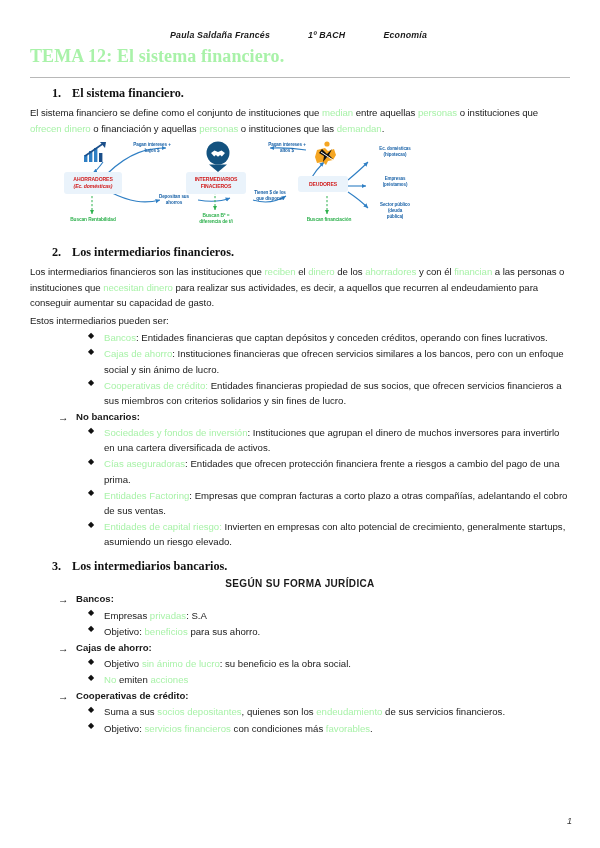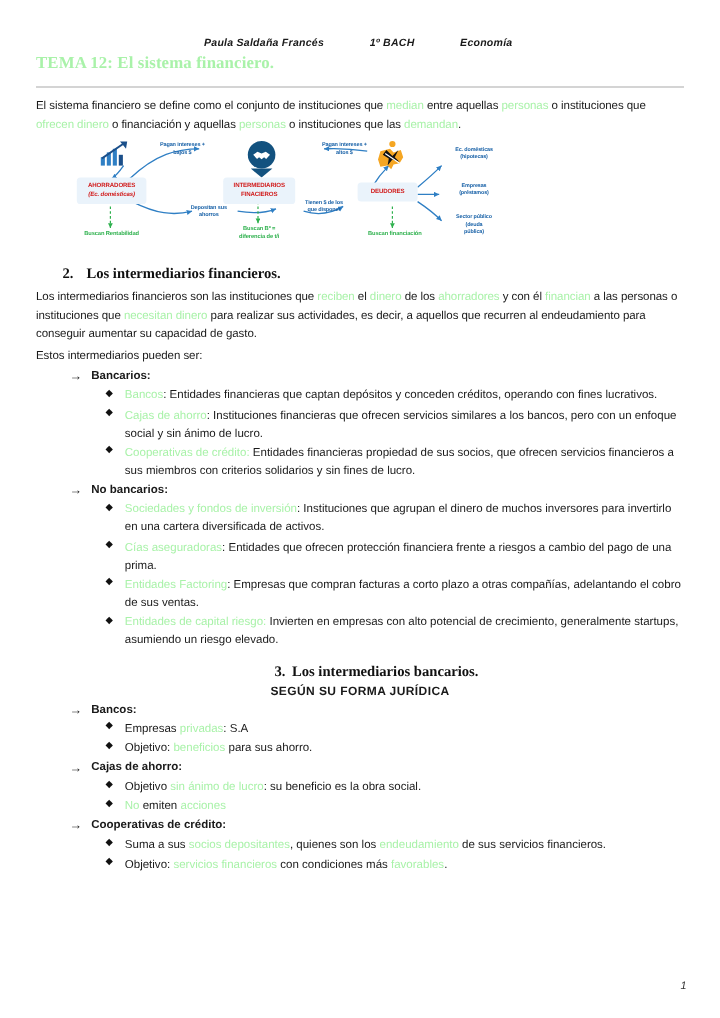--- a/index.html
+++ b/index.html
@@ -23,21 +23,21 @@
     font-weight: bold;
     font-size: 8.8px;
     letter-spacing: .2px;
     padding-top: 30px;
     padding-left: 140px;
     color: #1a1a1a;
   }
   .doc-title {
     font-family: "Liberation Serif", serif;
     font-weight: bold;
-    font-size: 14px;
+    font-size: 18px;
     color: #a9f2a9;
     margin-top: 6px;
     letter-spacing: .1px;
   }
   .hrule {
     border-top: 1px solid #b8b8b8;
     margin-top: 10px;
     margin-bottom: 8px;
   }
 
@@ -155,20 +155,23 @@
 
   <div class="doc-header">
     <span>Paula Saldaña Francés</span>
     <span>1º BACH</span>
     <span>Economía</span>
   </div>
 
   <div class="doc-title">TEMA 12: El sistema financiero.</div>
   <div class="hrule"></div>
 
+  <div class="sec-head">
+    <span class="num">1.</span><span>El sistema financiero.</span>
+  </div>
   <p class="body"><span>El sistema financiero se define como el conjunto de instituciones que </span><span class="hl">median</span><span> entre aquellas </span><span class="hl">personas</span><span> o instituciones que </span><span class="hl">ofrecen dinero</span><span> o financiación y aquellas </span><span class="hl">personas</span><span> o instituciones que las </span><span class="hl">demandan</span><span>.</span></p>
 
   <div class="diagram">
     <svg width="386" height="98" viewBox="0 0 386 98">
       <defs>
         <marker id="ah" markerWidth="5" markerHeight="5" refX="4" refY="2" orient="auto">
           <path d="M0,0 L4,2 L0,4 z" fill="#2f7fc4"></path>
         </marker>
         <marker id="ahg" markerWidth="5" markerHeight="5" refX="4" refY="2" orient="auto">
           <path d="M0,0 L4,2 L0,4 z" fill="#2fb14e"></path>
@@ -265,36 +268,35 @@
     </div>
   </div>
 
   <div class="sec-head">
     <span class="num">2.</span><span>Los intermediarios financieros.</span>
   </div>
   <p class="body"><span>Los intermediarios financieros son las instituciones que </span><span class="hl">reciben</span><span> el </span><span class="hl">dinero</span><span> de los </span><span class="hl">ahorradores</span><span> y con él </span><span class="hl">financian</span><span> a las personas o instituciones que </span><span class="hl">necesitan dinero</span><span> para realizar sus actividades, es decir, a aquellos que recurren al endeudamiento para conseguir aumentar su capacidad de gasto.</span></p>
   <p class="body">Estos intermediarios pueden ser:</p>
 
   <ul class="lvl1" id="intermediaries-list">
-      <li class="li arrow"><span class="b">Bancarios:</span></li>
       <ul class="lvl2">
         <li class="li diamond"><span class="hl">Bancos</span><span>: Entidades financieras que captan depósitos y conceden créditos, operando con fines lucrativos.</span></li>
         <li class="li diamond"><span class="hl">Cajas de ahorro</span><span>: Instituciones financieras que ofrecen servicios similares a los bancos, pero con un enfoque social y sin ánimo de lucro.</span></li>
         <li class="li diamond"><span class="hl">Cooperativas de crédito:</span><span> Entidades financieras propiedad de sus socios, que ofrecen servicios financieros a sus miembros con criterios solidarios y sin fines de lucro.</span></li>
       </ul>
       <li class="li arrow"><span class="b">No bancarios:</span></li>
       <ul class="lvl2">
         <li class="li diamond"><span class="hl">Sociedades y fondos de inversión</span><span>: Instituciones que agrupan el dinero de muchos inversores para invertirlo en una cartera diversificada de activos.</span></li>
         <li class="li diamond"><span class="hl">Cías aseguradoras</span><span>:  Entidades que ofrecen protección financiera frente a riesgos a cambio del pago de una prima.</span></li>
         <li class="li diamond"><span class="hl">Entidades Factoring</span><span>: Empresas que compran facturas a corto plazo a otras compañías, adelantando el cobro de sus ventas.</span></li>
         <li class="li diamond"><span class="hl">Entidades de capital riesgo:</span><span> Invierten en empresas con alto potencial de crecimiento, generalmente startups, asumiendo un riesgo elevado.</span></li>
       </ul>
     </ul>
 
-  <div class="sec-head" style="margin-top:10px;text-align:center;">
+  <div class="sec-head" style="margin-top:10px;">
     <span class="num">3.</span><span>Los intermediarios bancarios.</span>
   </div>
   <div class="subhead">SEGÚN SU FORMA JURÍDICA</div>
 
   <ul class="lvl1" id="bancarios-list">
       <li class="li arrow"><span class="b">Bancos:</span></li>
       <ul class="lvl2">
         <li class="li diamond"><span>Empresas </span><span class="hl">privadas</span><span>: S.A</span></li>
         <li class="li diamond"><span>Objetivo: </span><span class="hl">beneficios</span><span> para sus ahorro.</span></li>
       </ul>

